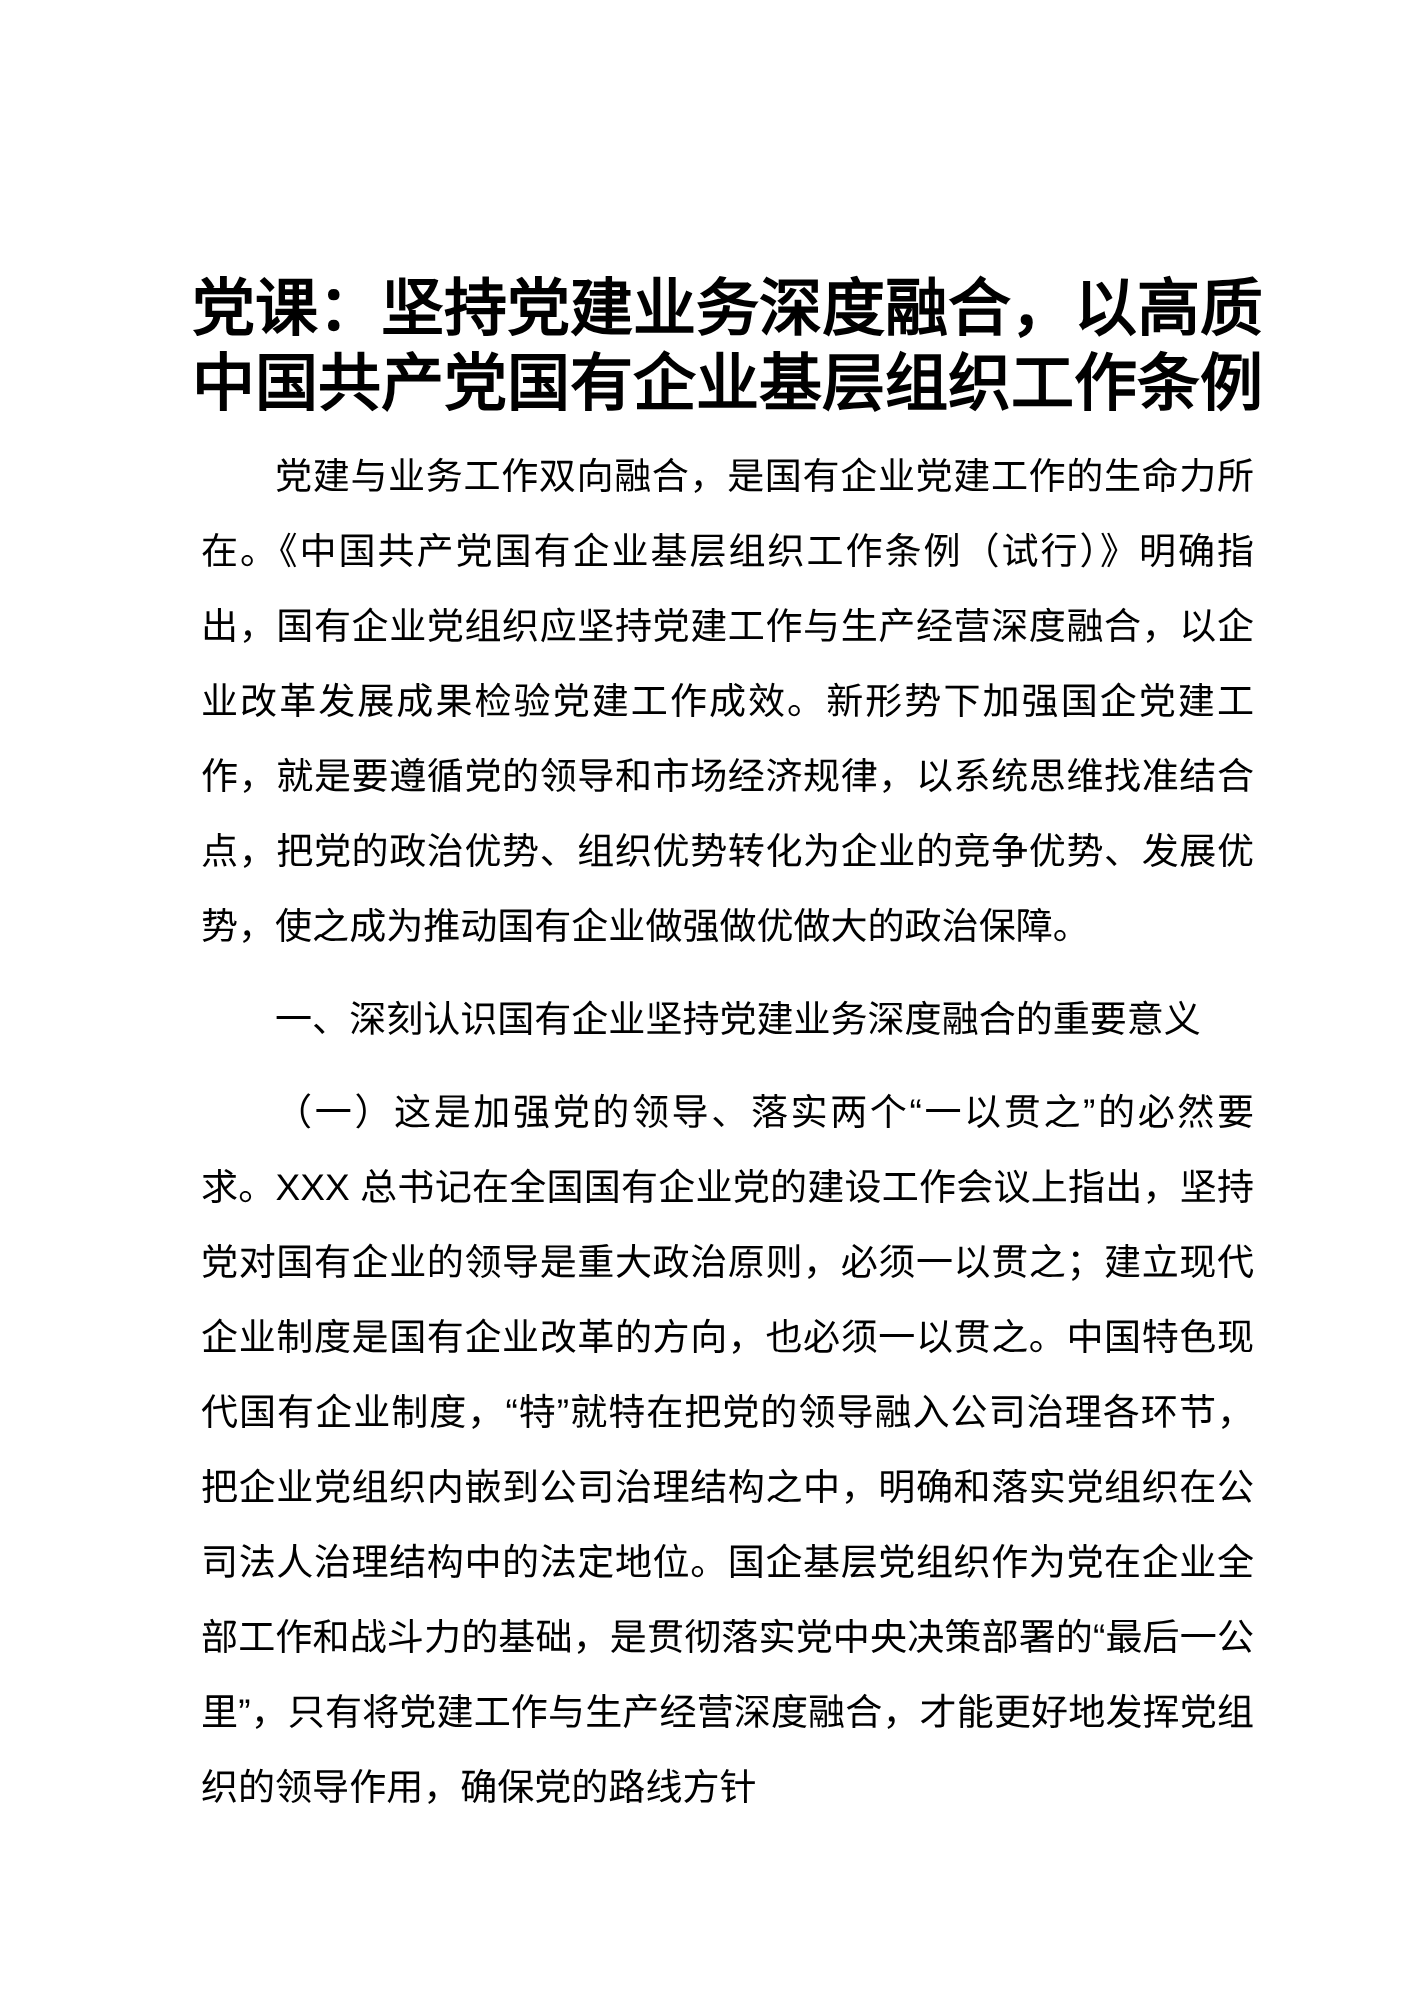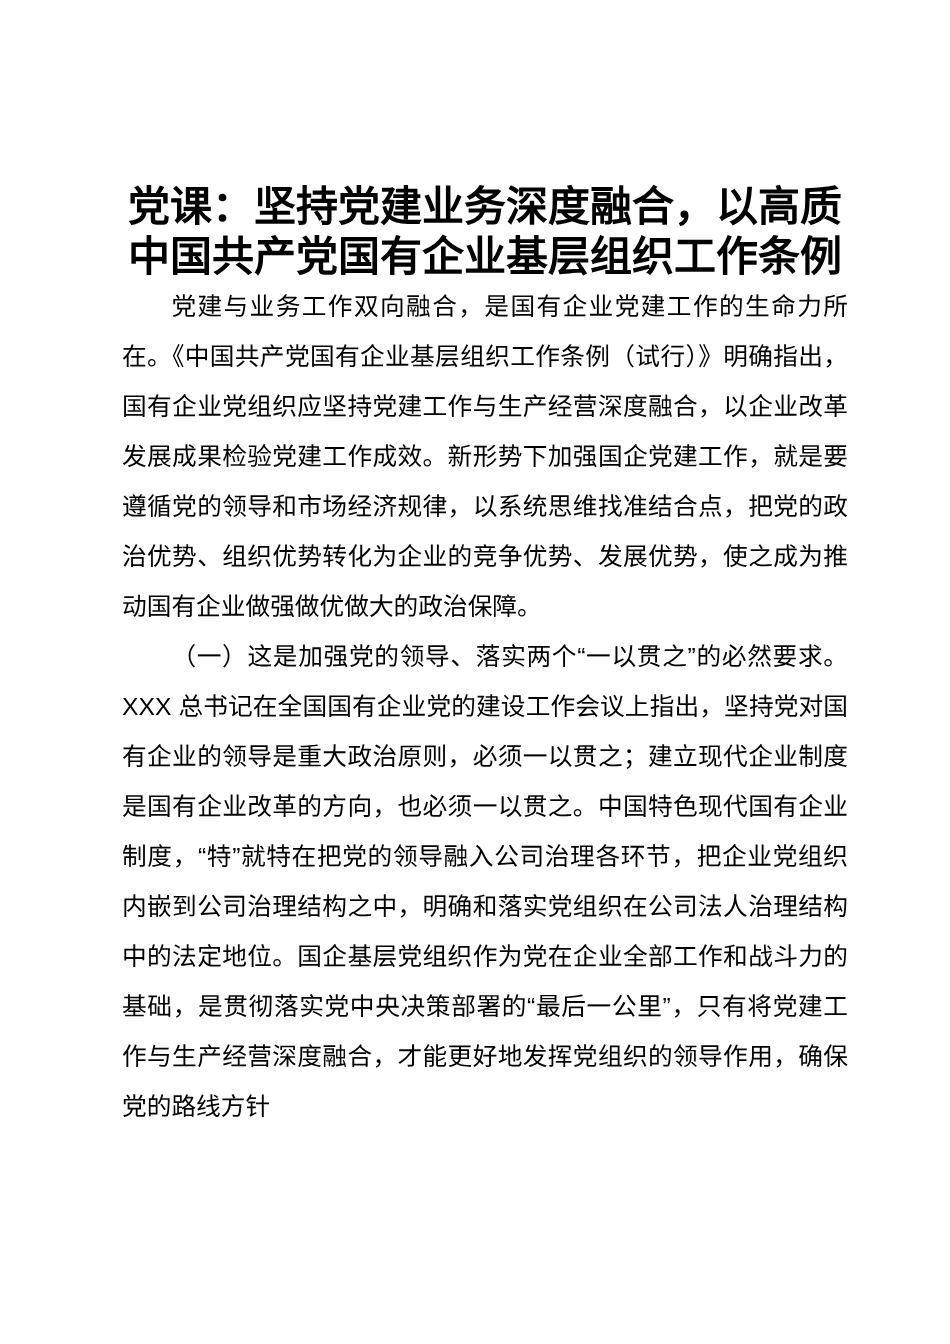--- a/index.html
+++ b/index.html
@@ -28,34 +28,35 @@
     line-height: 50px;
     text-align: center;
     letter-spacing: 0;
     color: #000000;
   }
   .title-line {
     display: block;
     white-space: nowrap;
   }
   .para {
-    margin: 0;
+    margin: 12px;
     font-family: "Liberation Sans", "DejaVu Sans", sans-serif;
     font-weight: normal;
     font-size: 24.7px;
     line-height: 50px;
     text-align: justify;
     text-indent: 2em;
     line-break: strict;
     color: #000000;
   }
 </style>
 </head>
 <body>
 
 <div class="page">
   <h1 class="doc-title">
     <span class="title-line">党课：坚持党建业务深度融合，以高质</span>
     <span class="title-line">中国共产党国有企业基层组织工作条例</span>
   </h1>
   <p class="para">党建与业务工作双向融合，是国有企业党建工作的生命力所在。《中国共产党国有企业基层组织工作条例（试行）》明确指出，国有企业党组织应坚持党建工作与生产经营深度融合，以企业改革发展成果检验党建工作成效。新形势下加强国企党建工作，就是要遵循党的领导和市场经济规律，以系统思维找准结合点，把党的政治优势、组织优势转化为企业的竞争优势、发展优势，使之成为推动国有企业做强做优做大的政治保障。</p>
+  <p class="para">一、深刻认识国有企业坚持党建业务深度融合的重要意义</p>
   <p class="para">（一）这是加强党的领导、落实两个“一以贯之”的必然要求。XXX 总书记在全国国有企业党的建设工作会议上指出，坚持党对国有企业的领导是重大政治原则，必须一以贯之；建立现代企业制度是国有企业改革的方向，也必须一以贯之。中国特色现代国有企业制度，“特”就特在把党的领导融入公司治理各环节，把企业党组织内嵌到公司治理结构之中，明确和落实党组织在公司法人治理结构中的法定地位。国企基层党组织作为党在企业全部工作和战斗力的基础，是贯彻落实党中央决策部署的“最后一公里”，只有将党建工作与生产经营深度融合，才能更好地发挥党组织的领导作用，确保党的路线方针</p>
 </div>
 
 </body></html>

